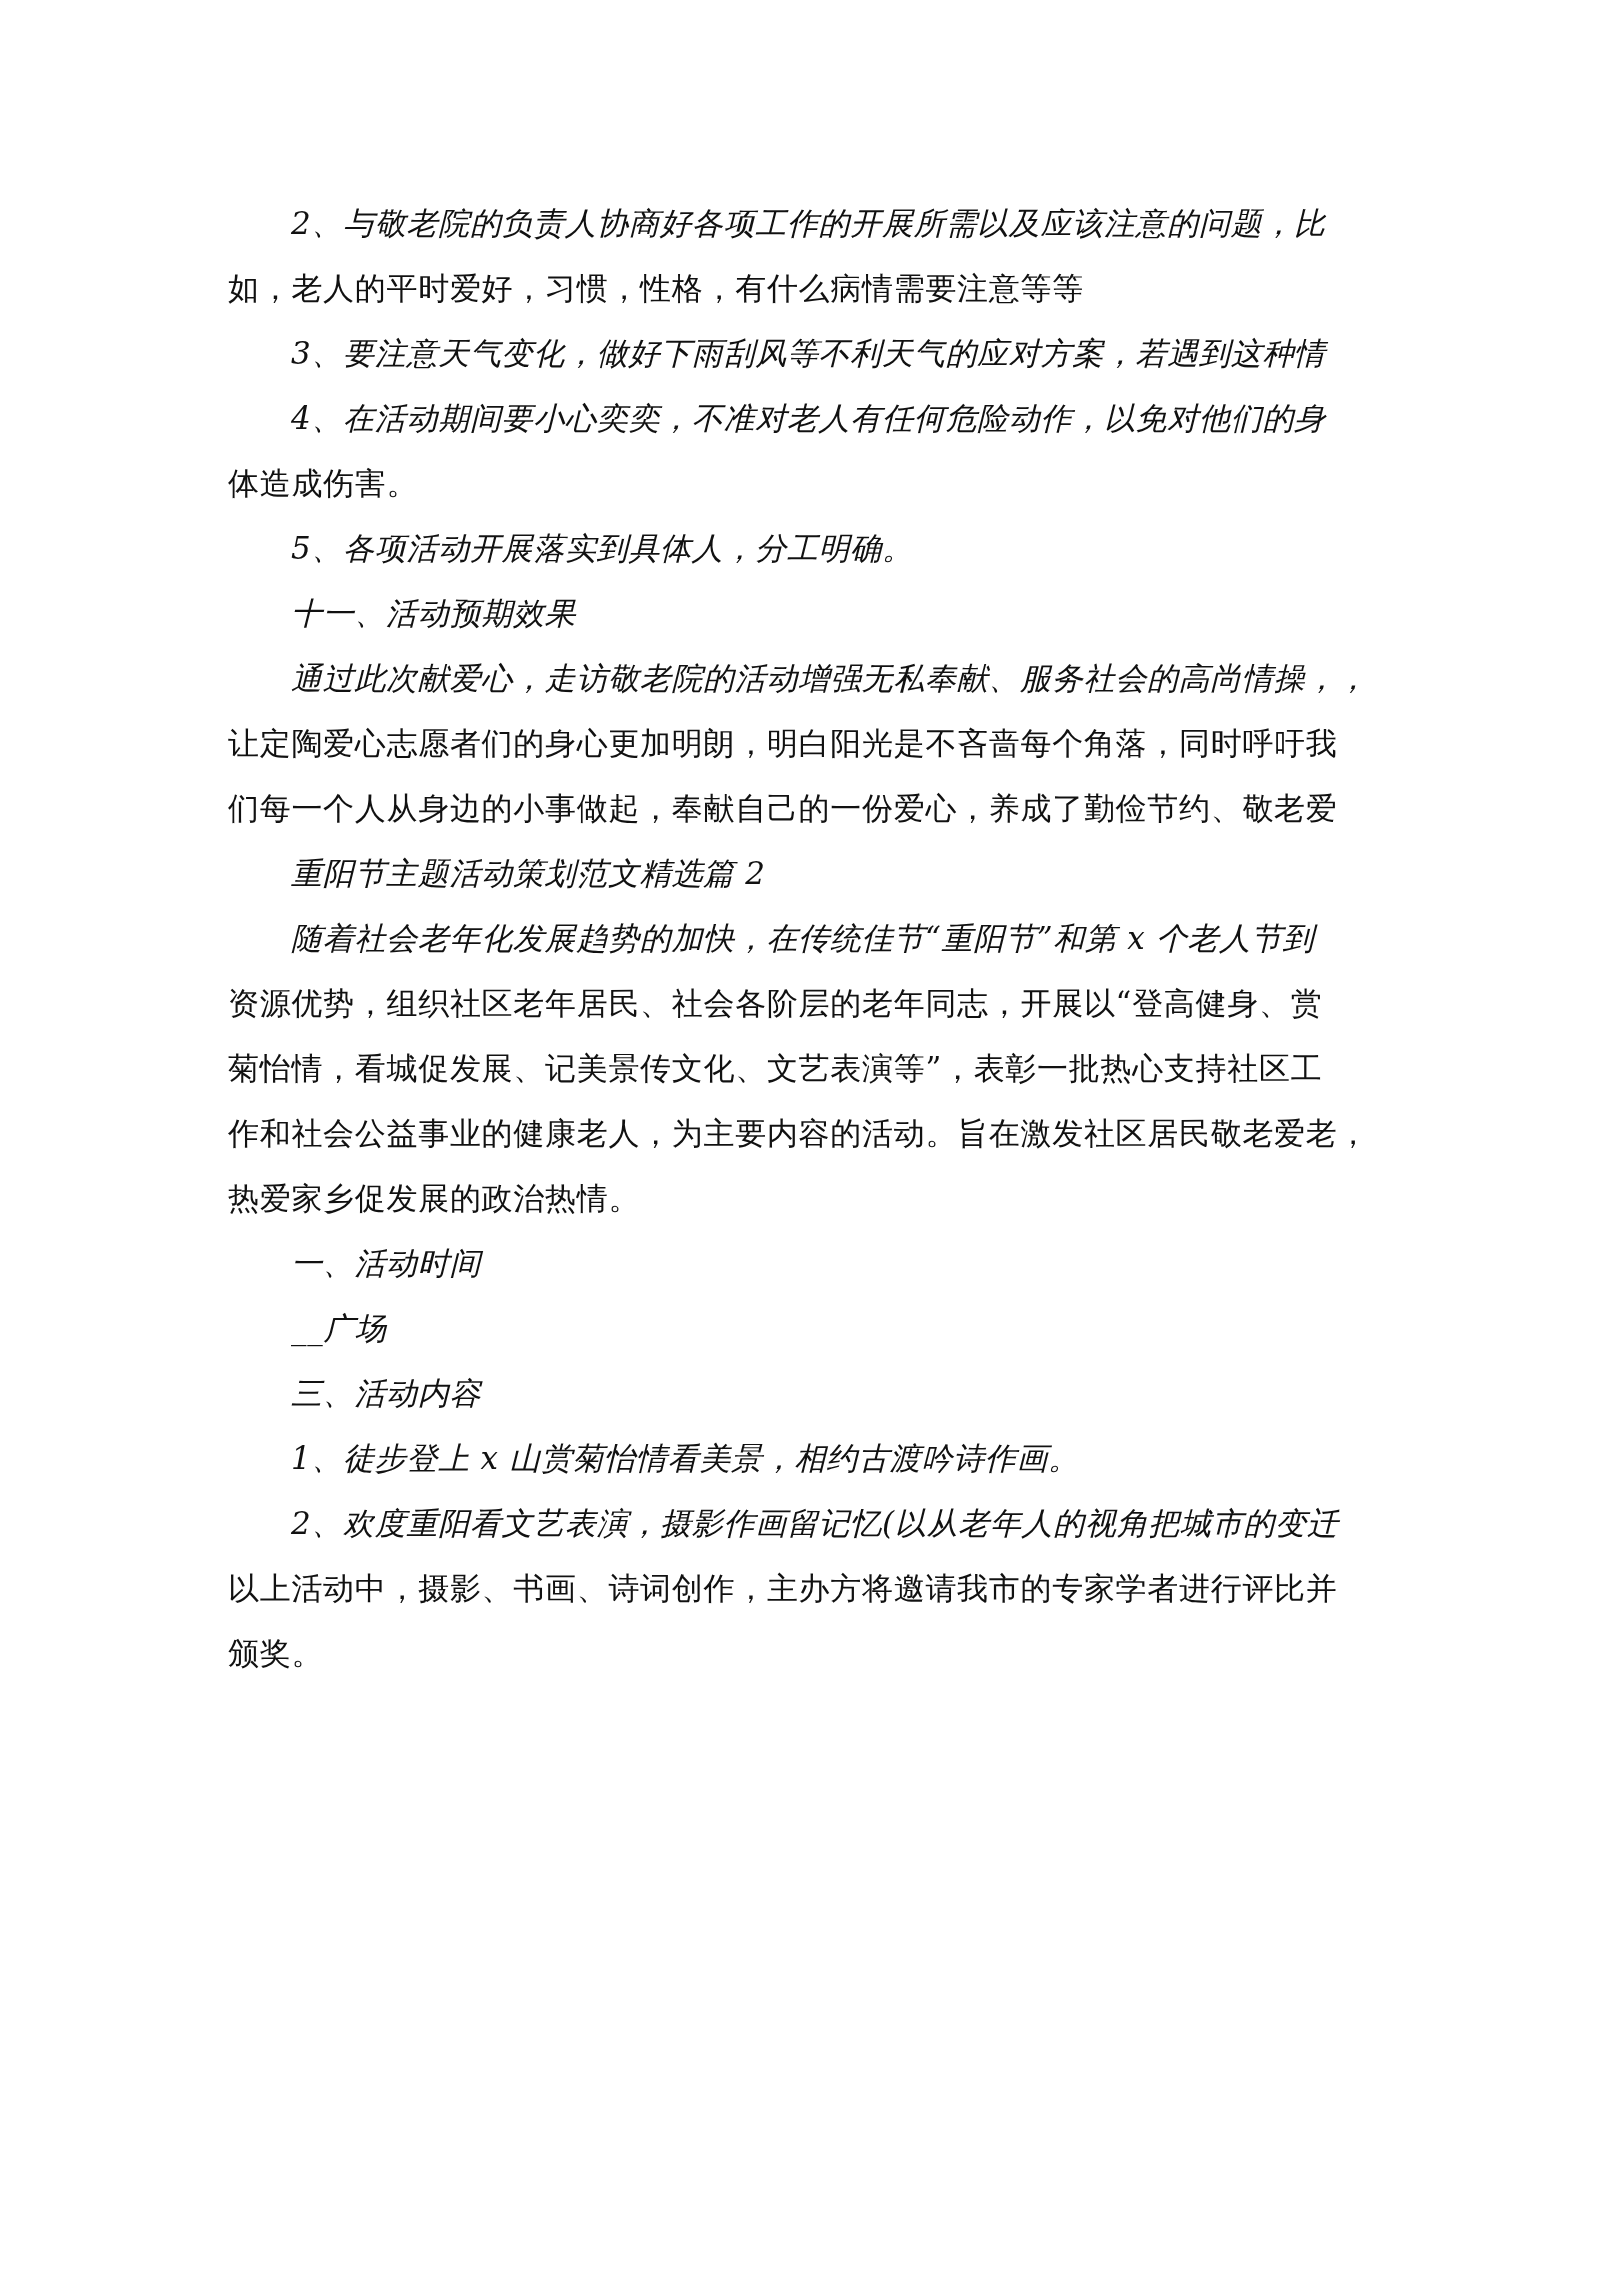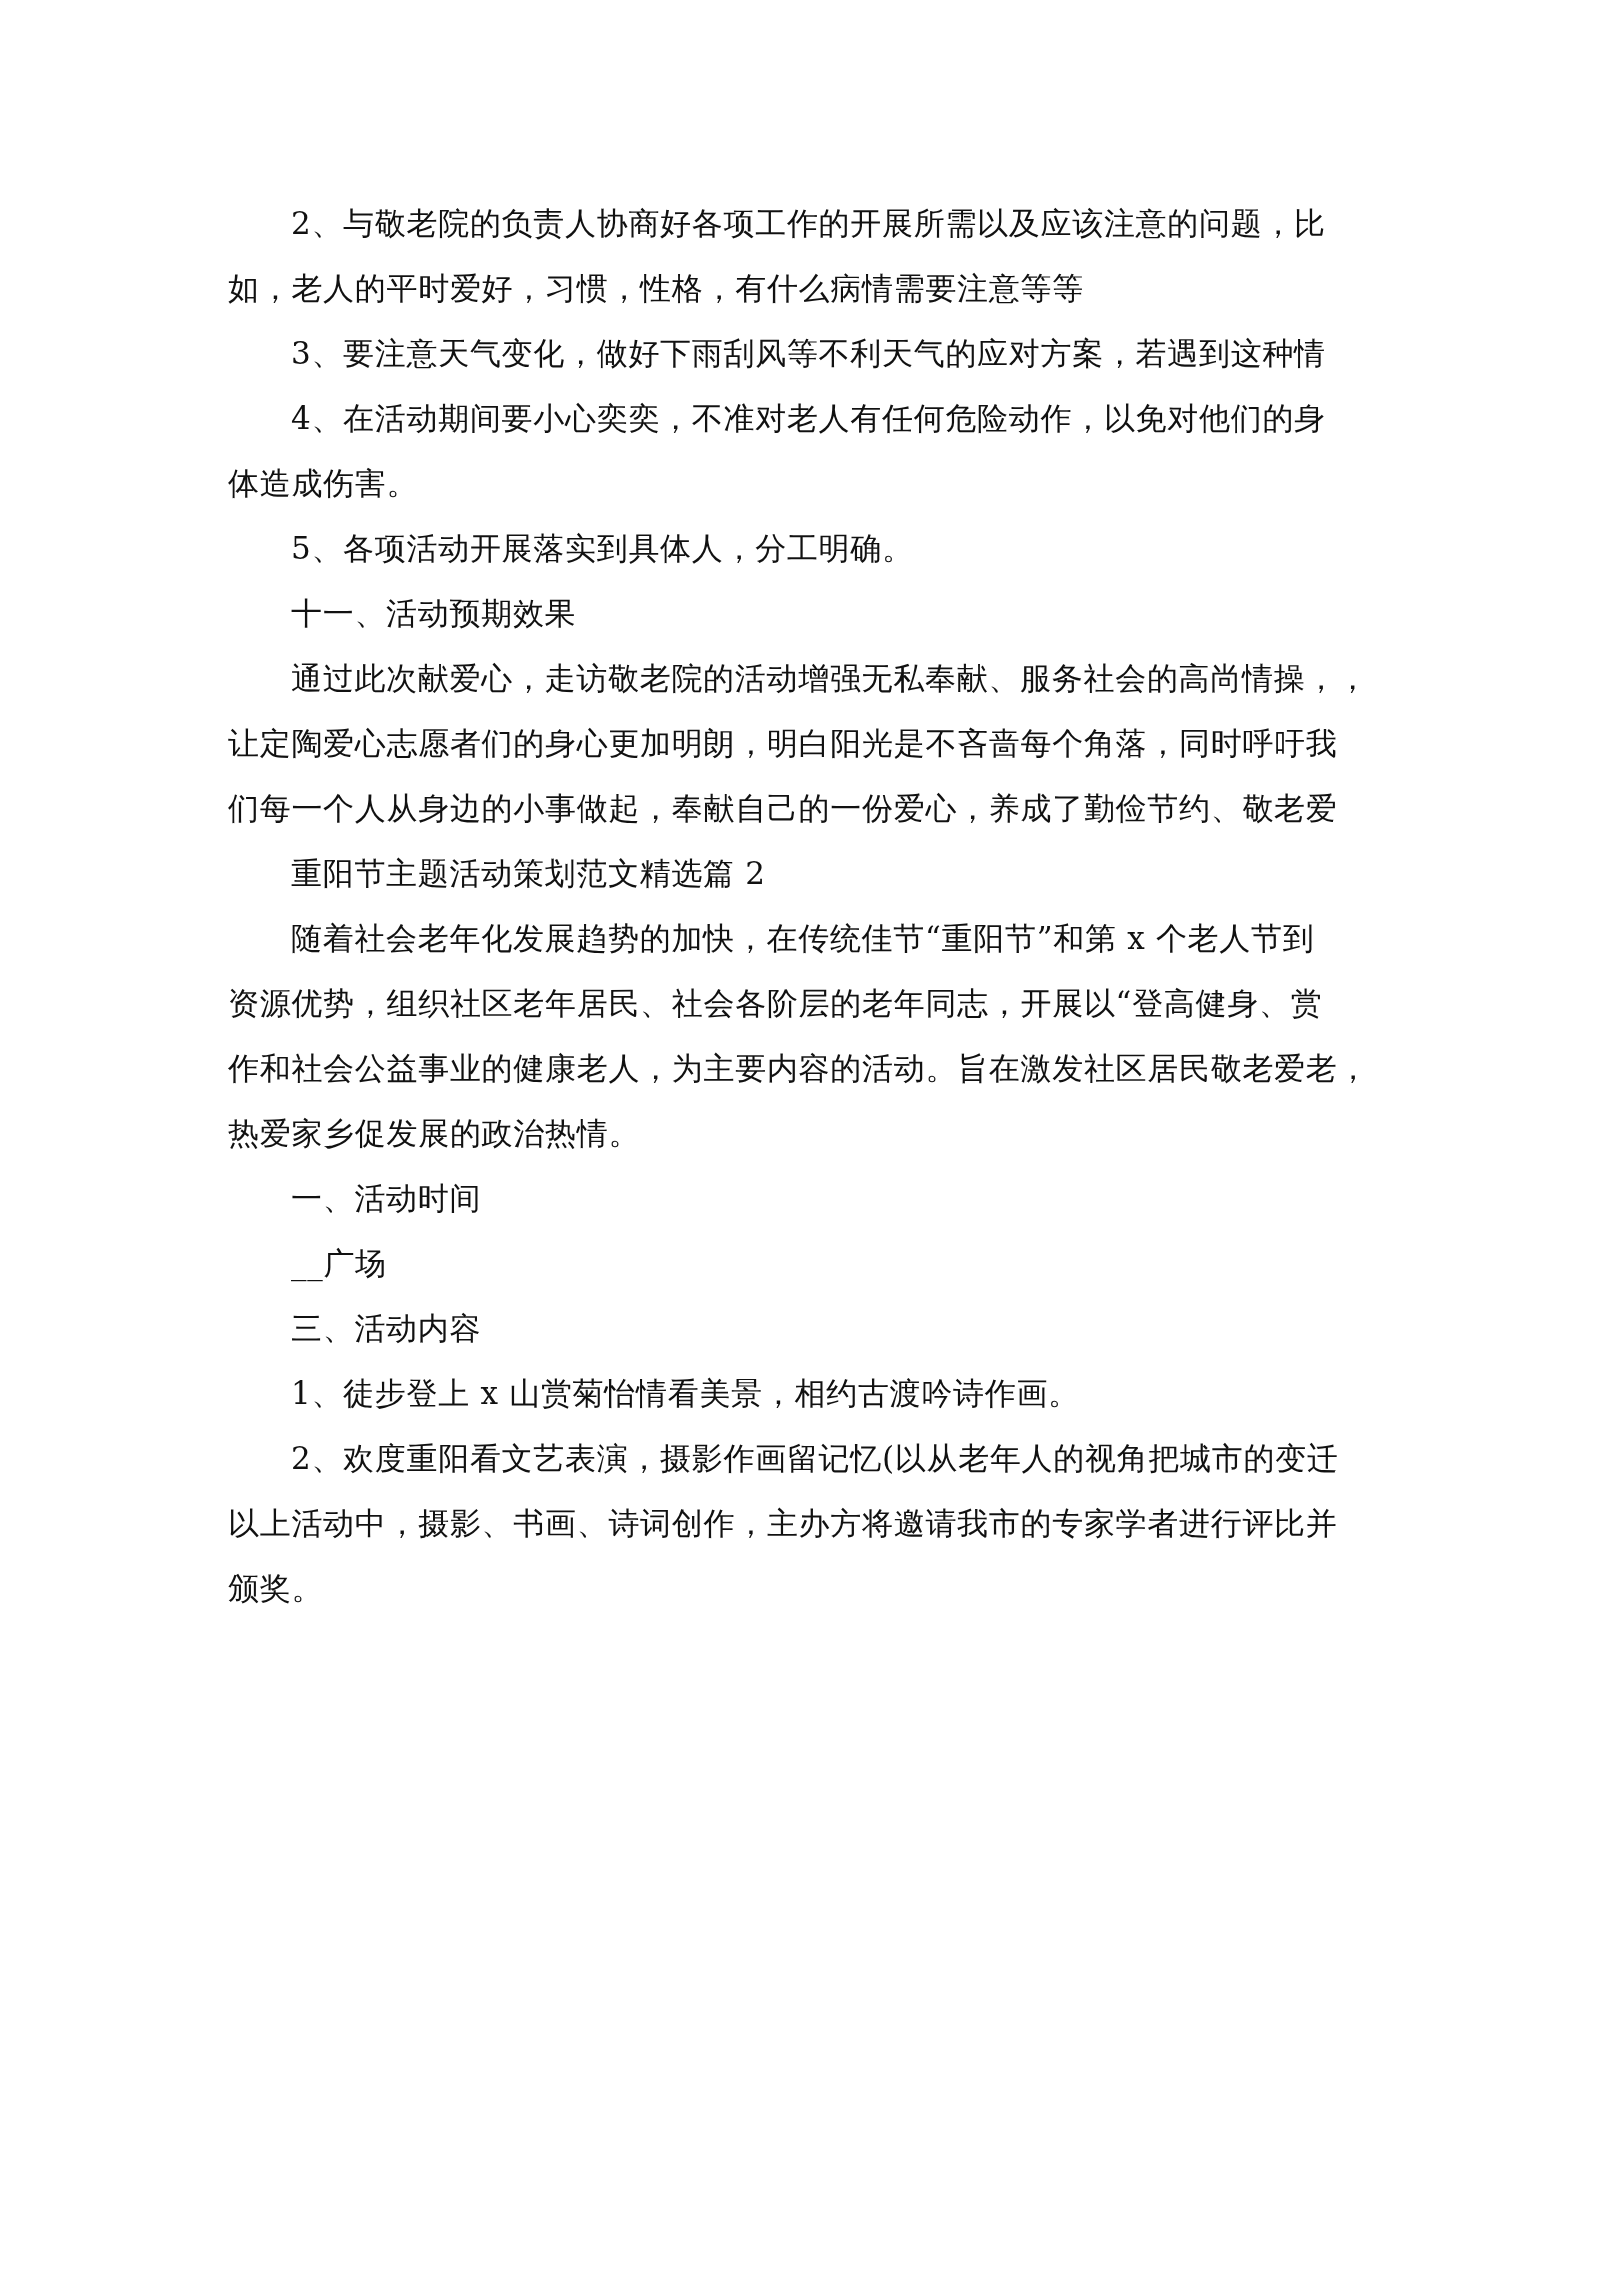--- a/index.html
+++ b/index.html
@@ -25,40 +25,42 @@
   .line {
     font-size: 31px;
     height: 65px;
     line-height: 65px;
     white-space: nowrap;
     letter-spacing: 0.7px;
     text-align: left;
   }
   .line.indent {
     text-indent: 63px;
+    font-style: italic;
   }
 </style>
 </head>
 <body>
 
 <div class="page">
   <div class="content">
     <div class="line indent">2、与敬老院的负责人协商好各项工作的开展所需以及应该注意的问题，比</div>
     <div class="line">如，老人的平时爱好，习惯，性格，有什么病情需要注意等等</div>
     <div class="line indent">3、要注意天气变化，做好下雨刮风等不利天气的应对方案，若遇到这种情</div>
     <div class="line indent">4、在活动期间要小心奕奕，不准对老人有任何危险动作，以免对他们的身</div>
     <div class="line">体造成伤害。</div>
     <div class="line indent">5、各项活动开展落实到具体人，分工明确。</div>
     <div class="line indent">十一、活动预期效果</div>
     <div class="line indent">通过此次献爱心，走访敬老院的活动增强无私奉献、服务社会的高尚情操，，</div>
     <div class="line">让定陶爱心志愿者们的身心更加明朗，明白阳光是不吝啬每个角落，同时呼吁我</div>
     <div class="line">们每一个人从身边的小事做起，奉献自己的一份爱心，养成了勤俭节约、敬老爱</div>
     <div class="line indent">重阳节主题活动策划范文精选篇 2</div>
     <div class="line indent">随着社会老年化发展趋势的加快，在传统佳节“重阳节”和第 x 个老人节到</div>
     <div class="line">资源优势，组织社区老年居民、社会各阶层的老年同志，开展以“登高健身、赏</div>
+    <div class="line">菊怡情，看城促发展、记美景传文化、文艺表演等”，表彰一批热心支持社区工</div>
     <div class="line">作和社会公益事业的健康老人，为主要内容的活动。旨在激发社区居民敬老爱老，</div>
     <div class="line">热爱家乡促发展的政治热情。</div>
     <div class="line indent">一、活动时间</div>
     <div class="line indent">__广场</div>
     <div class="line indent">三、活动内容</div>
     <div class="line indent">1、徒步登上 x 山赏菊怡情看美景，相约古渡吟诗作画。</div>
     <div class="line indent">2、欢度重阳看文艺表演，摄影作画留记忆(以从老年人的视角把城市的变迁</div>
     <div class="line">以上活动中，摄影、书画、诗词创作，主办方将邀请我市的专家学者进行评比并</div>
     <div class="line">颁奖。</div>
   </div>

